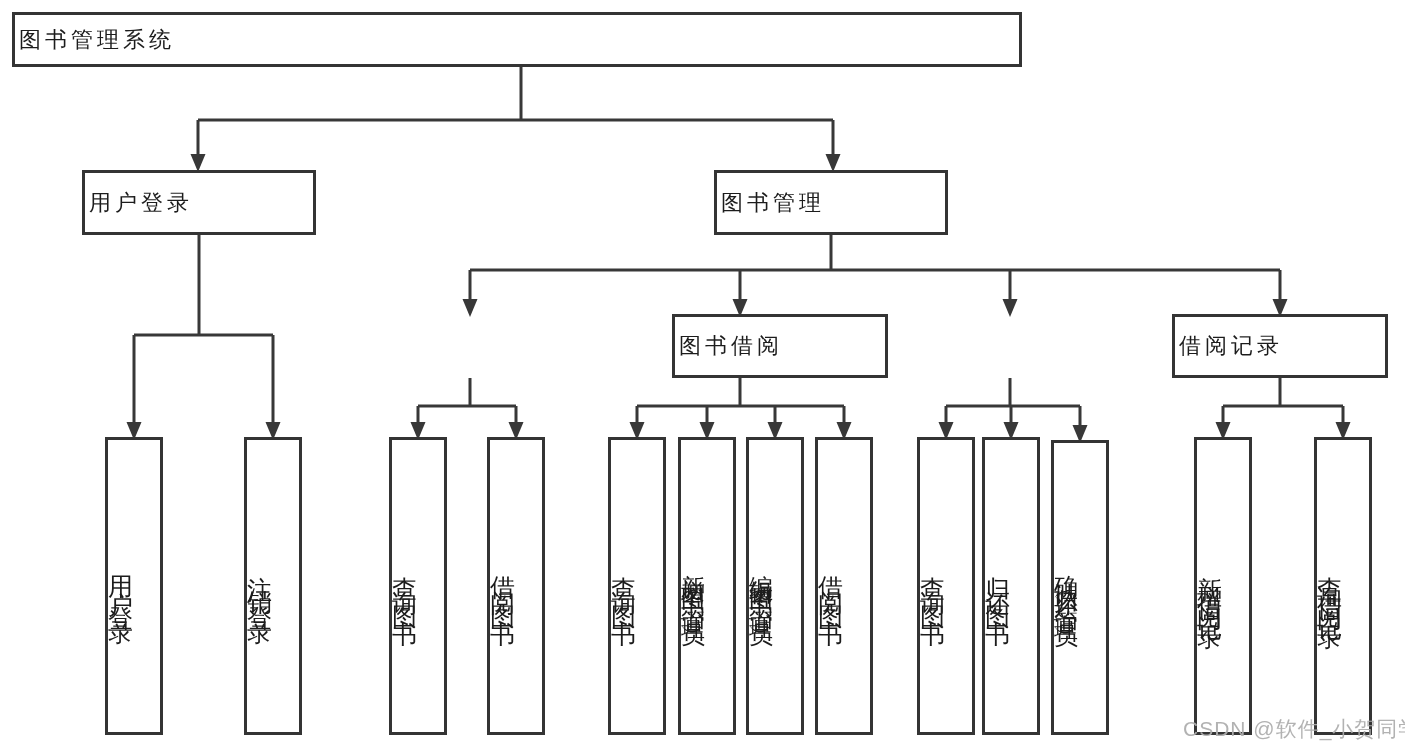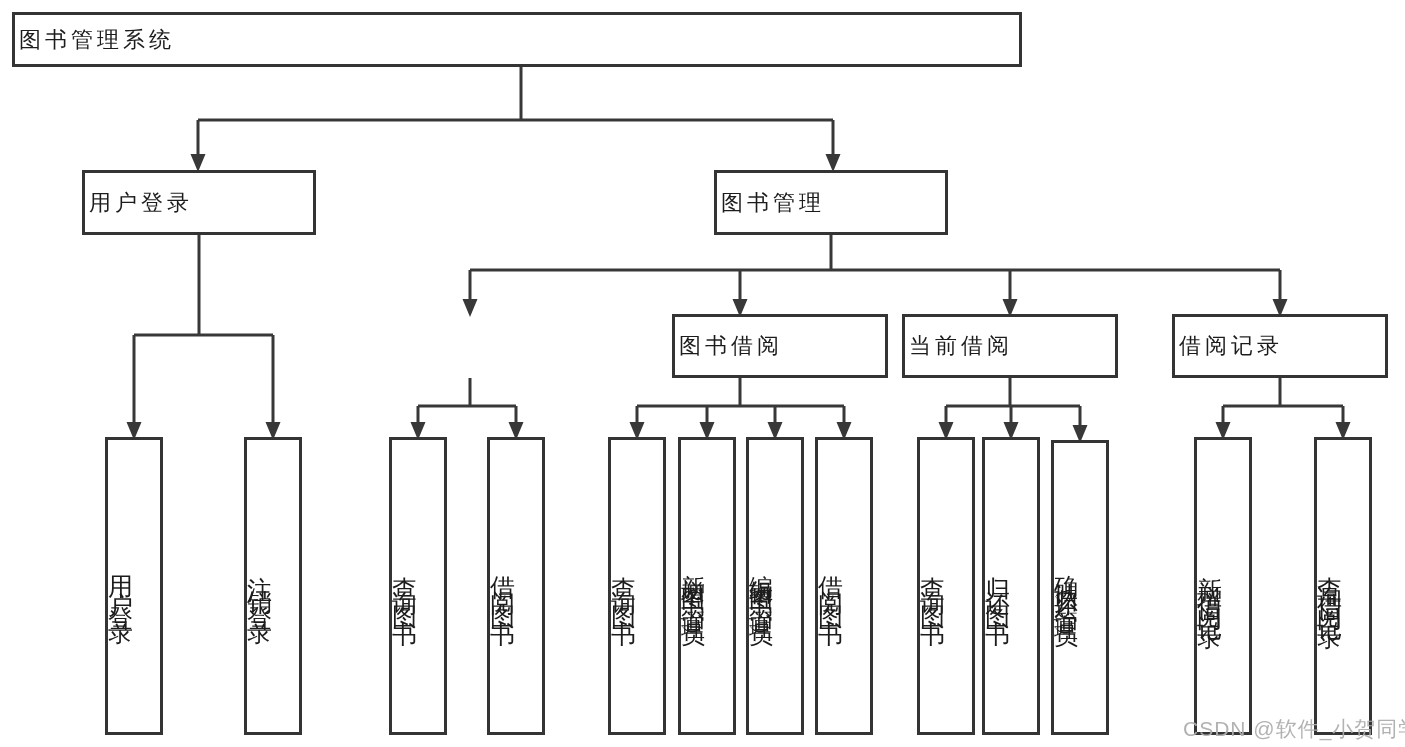--- a/index.html
+++ b/index.html
@@ -96,23 +96,20 @@
   <div class="node h-node" style="left:82px; top:170px; width:234px; height:65px;">
     <span>用户登录</span>
   </div>
   <div class="node h-node" style="left:714px; top:170px; width:234px; height:65px;">
     <span>图书管理</span>
   </div>
 
   <div class="node h-node" style="left:632px; top:314px; width:216px; height:64px;margin-left:40px;">
     <span>图书借阅</span>
   </div>
-  <div class="node h-node" style="left:902px; top:314px; width:216px; height:64px;">
-    <span>当前借阅</span>
-  </div>
   <div class="node h-node" style="left:1172px; top:314px; width:216px; height:64px;">
     <span>借阅记录</span>
   </div>
 
   <div class="node v-node" style="left:105px; top:437px; width:58px; height:298px;">
     <span>用户登录</span>
   </div>
   <div class="node v-node" style="left:244px; top:437px; width:58px; height:298px;">
     <span>注销登录</span>
   </div>

